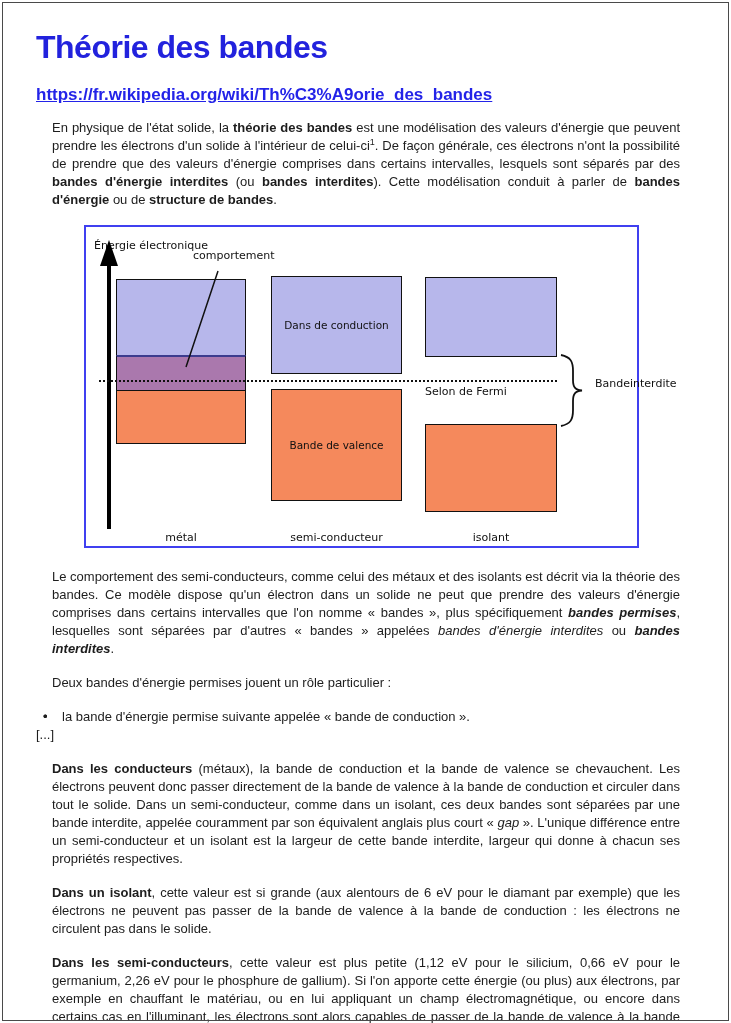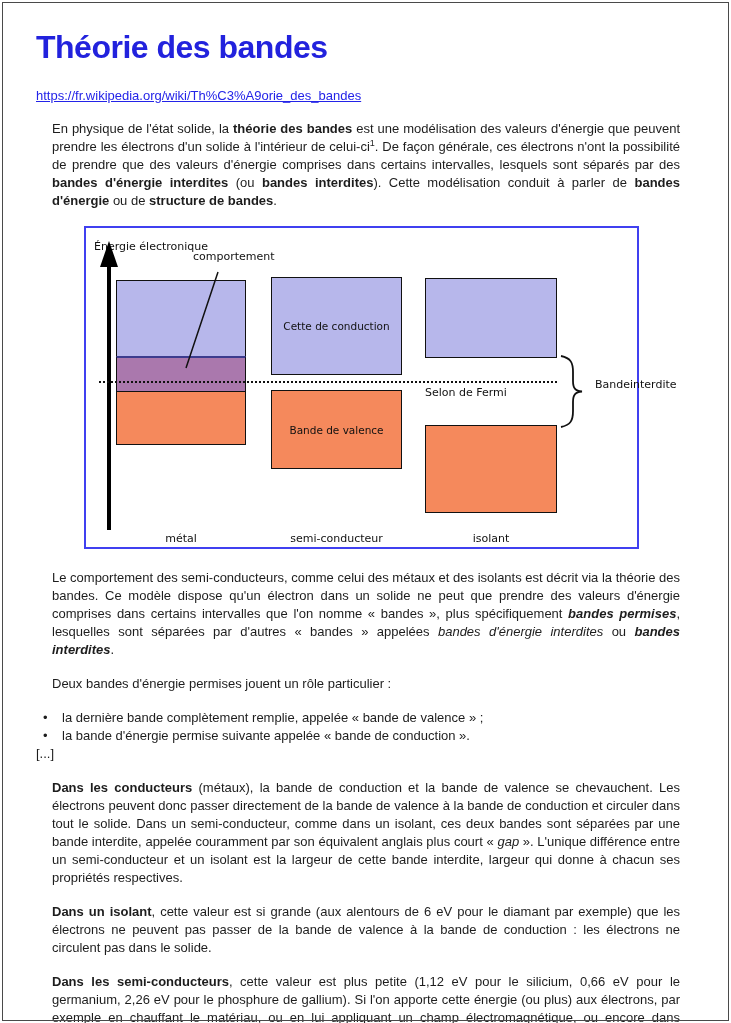--- a/index.html
+++ b/index.html
@@ -8,21 +8,21 @@
     font-family:"Liberation Sans",sans-serif;overflow:hidden;
   }
   .page-border{position:absolute;inset:2px;border:1px solid #4a4a4a;pointer-events:none;z-index:10;}
   .content{position:absolute;left:36px;top:0;width:660px;}
   h1.title{
     margin:30px 0 0 0;font-size:32px;line-height:34px;font-weight:bold;
     color:var(--title);letter-spacing:-0.5px;
   }
   .linkline{margin-top:22px;margin-bottom:3px;line-height:17px;}
   .linkline.second{margin-top:0;}
-  a.doclink{color:var(--link);font-weight:normal;font-size:13px;text-decoration:underline;cursor:pointer;}
+  a.doclink{color:var(--link);font-weight:bold;font-size:17px;text-decoration:underline;cursor:pointer;}
   p.body{margin:16px;text-align:justify;font-size:13px;line-height:18px;color:var(--text);}
   p.ellipsis{margin:0;font-size:13px;line-height:18px;color:var(--text);}
   ul.blist{list-style:none;margin:0;padding:0;}
   ul.blist li{position:relative;padding-left:26px;font-size:13px;line-height:18px;color:var(--text);}
   .bullet{position:absolute;left:7px;top:0;}
   sup{font-size:9px;vertical-align:super;line-height:0;}
 
   
   .fig{
     position:relative;width:551px;height:319px;border:2px solid var(--figure-border);
@@ -32,21 +32,21 @@
   .fig-axis-label{position:absolute;left:8px;top:12px;}
   .arrow-shaft{position:absolute;left:21px;top:36px;width:4px;height:266px;background:#000;}
   .arrow-head{position:absolute;left:14px;top:13px;width:0;height:0;
     border-left:9px solid transparent;border-right:9px solid transparent;border-bottom:26px solid #000;}
   .band{position:absolute;border:1.5px solid #111;box-sizing:border-box;z-index:1;}
   .metal-cond{left:30px;top:52px;width:130px;height:78px;background:var(--conduction-fill);}
   .metal-overlap{left:30px;top:128px;width:130px;height:37px;background:var(--overlap-fill);border-top:2px solid #3c3c8e;}
   .metal-val{left:30px;top:163px;width:130px;height:54px;background:var(--valence-fill);}
   .semi-cond{left:185px;top:49px;width:131px;height:98px;background:var(--conduction-fill);
     display:flex;align-items:center;justify-content:center;font-size:10.5px;}
-  .semi-val{left:185px;top:162px;width:131px;height:79px;background:var(--valence-fill);
+  .semi-val{left:185px;top:162px;width:131px;height:112px;background:var(--valence-fill);
     display:flex;align-items:center;justify-content:center;font-size:10.5px;}
   .iso-cond{left:339px;top:50px;width:132px;height:80px;background:var(--conduction-fill);}
   .iso-val{left:339px;top:197px;width:132px;height:88px;background:var(--valence-fill);}
   .fermi-line{position:absolute;left:13px;top:153px;width:458px;height:0;border-top:2px dotted #111;z-index:3;}
   .fermi-label{position:absolute;left:339px;top:158px;z-index:3;}
   .overlap-label{position:absolute;left:107px;top:22px;}
   .gap-label{position:absolute;left:509px;top:148px;display:flex;flex-direction:row;line-height:17px;}
   .col-label{position:absolute;top:304px;text-align:center;}
   .col-label.c0{left:30px;width:130px;}
   .col-label.c1{left:185px;width:131px;}
@@ -71,21 +71,21 @@
   <div class="fig">
     <div class="fig-axis-label">Énergie électronique</div>
     <div class="arrow-shaft"></div>
     <div class="arrow-head"></div>
 
     <div class="band metal-cond"></div>
     <div class="band metal-overlap"></div>
     <div class="band metal-val"></div>
 
     <div class="band semi-cond">
-      <span>Cette de conduction</span>
+      <span>Dans de conduction</span>
     </div>
     <div class="band semi-val">
       <span>Bande de valence</span>
     </div>
 
     <div class="band iso-cond"></div>
     <div class="band iso-val"></div>
 
     <div class="fermi-line"></div>
     <div class="fermi-label">Selon de Fermi</div>
@@ -106,21 +106,20 @@
     <div class="col-label c2">isolant</div>
   </div>
 
 
   <p class="body"><span>Le comportement des semi-conducteurs, comme celui des métaux et des isolants est décrit via la théorie des bandes. Ce modèle dispose qu'un électron dans un solide ne peut que prendre des valeurs d'énergie comprises dans certains intervalles que l'on nomme « bandes », plus spécifiquement </span><span style="font-weight: bold; font-style: italic;">bandes permises</span><span>, lesquelles sont séparées par d'autres « bandes » appelées </span><span style="font-style: italic;">bandes d'énergie interdites</span><span> ou </span><span style="font-weight: bold; font-style: italic;">bandes interdites</span><span>.</span></p>
   <p class="body"><span>Deux bandes d'énergie permises jouent un rôle particulier :</span></p>
 
   <ul class="blist">
     <li>
       <span class="bullet">•</span>
-      <span>la dernière bande complètement remplie, appelée « bande de valence » ;</span>
     </li>
     <li>
       <span class="bullet">•</span>
       <span>la bande d'énergie permise suivante appelée « bande de conduction ».</span>
     </li>
   </ul>
 
   <p class="ellipsis">[...]</p>
 
   <p class="body"><span style="font-weight: bold;">Dans les conducteurs</span><span> (métaux), la bande de conduction et la bande de valence se chevauchent. Les électrons peuvent donc passer directement de la bande de valence à la bande de conduction et circuler dans tout le solide. Dans un semi-conducteur, comme dans un isolant, ces deux bandes sont séparées par une bande interdite, appelée couramment par son équivalent anglais plus court « </span><span style="font-style: italic;">gap</span><span> ». L'unique différence entre un semi-conducteur et un isolant est la largeur de cette bande interdite, largeur qui donne à chacun ses propriétés respectives.</span></p>

